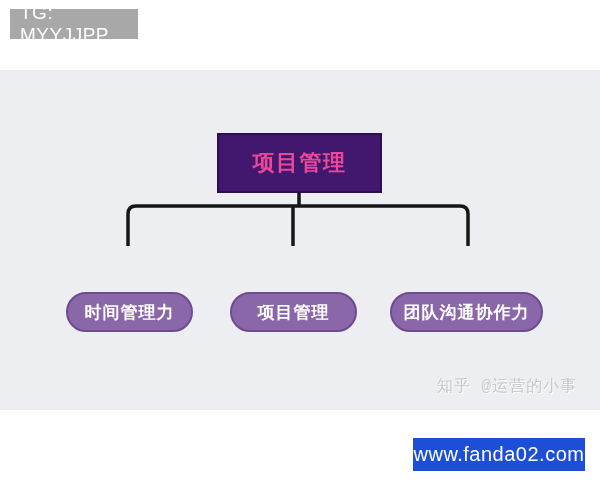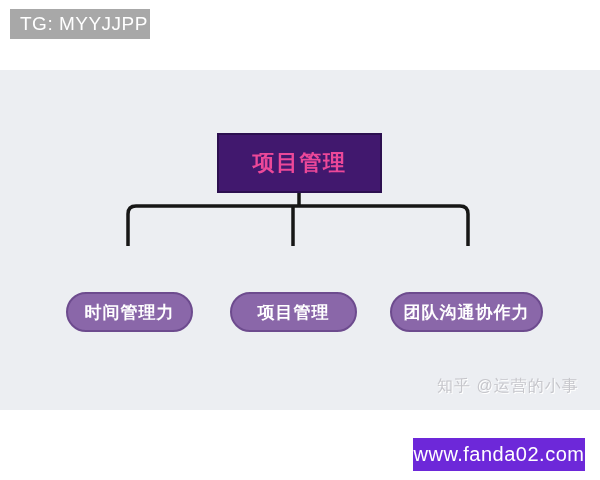--- a/index.html
+++ b/index.html
@@ -3,21 +3,21 @@
 <meta charset="utf-8">
 <style>
   html,body{margin:0;padding:0;background:#ffffff;}
   .stage{
     position:relative;width:600px;height:480px;overflow:hidden;
     background:#ffffff;
     font-family:"Liberation Sans","DejaVu Sans",sans-serif;
   }
   
   .tg-badge{
-    position:absolute;left:10px;top:9px;width:140px;height:30px;
+    position:absolute;left:10px;top:9px;width:128px;height:30px;
     background:#a8a8a8;color:#ffffff;
     display:flex;align-items:center;
     padding-left:10px;box-sizing:border-box;
     font-size:19px;letter-spacing:0.5px;
   }
   
   .panel{
     position:absolute;left:0;top:70px;width:600px;height:340px;
     background:#eceef2;
   }
@@ -43,25 +43,26 @@
   }
   .pill-1{left:66px;width:127px;}
   .pill-2{left:230px;width:127px;}
   .pill-3{left:390px;width:153px;}
   
   .watermark{
     position:absolute;left:437px;top:376px;
     color:#c6c6cb;font-size:16px;letter-spacing:1px;
     text-shadow:1px 1px 0 #ffffff;
     white-space:nowrap;
+    font-family:Liberation Mono, monospace;
   }
   
   .url-box{
     position:absolute;left:413px;top:438px;width:172px;height:33px;
-    background:#6d28d9;color:#ffffff;
+    background:#1d4ed8;color:#ffffff;
     display:flex;align-items:center;justify-content:center;
     font-size:20px;letter-spacing:0.5px;
   }
 </style>
 </head>
 <body>
 
 <div class="stage">
 
   <div class="tg-badge">TG: MYYJJPP</div>

